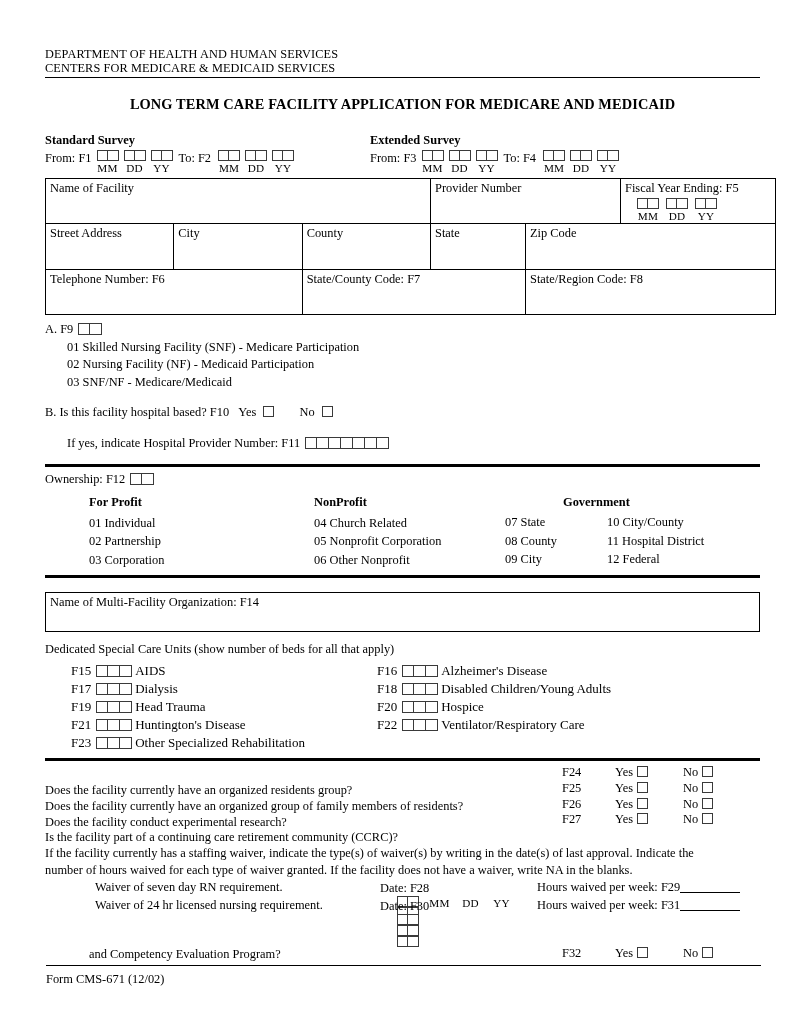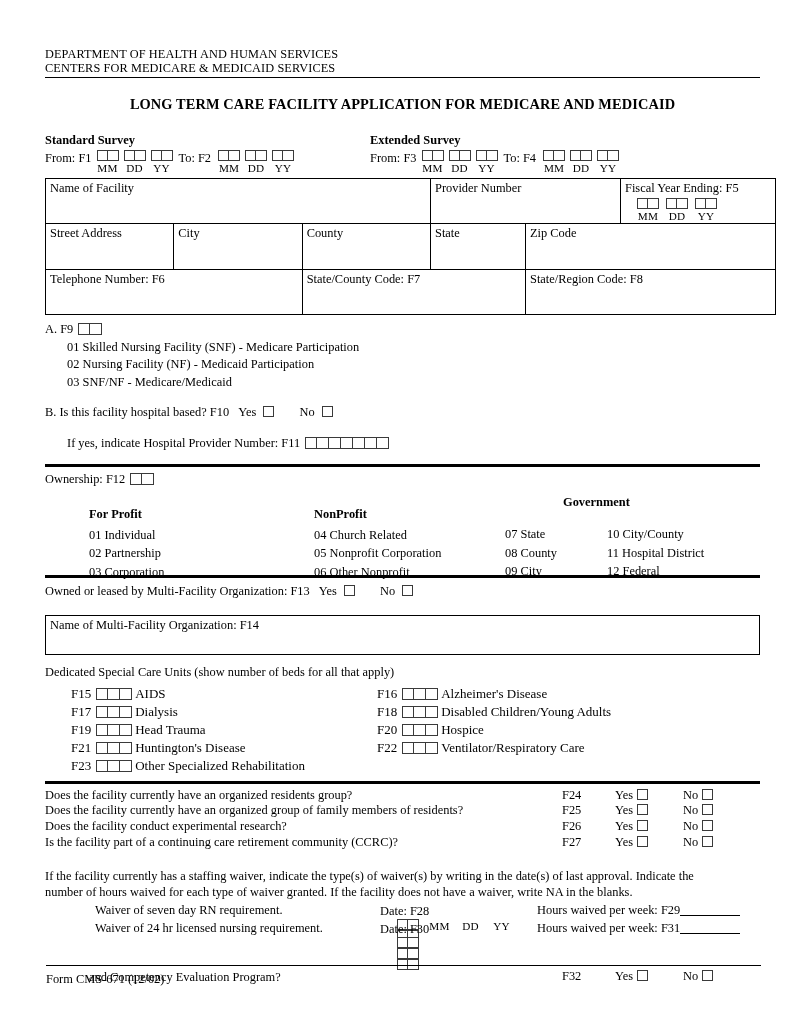--- a/index.html
+++ b/index.html
@@ -151,21 +151,21 @@
     margin-left: 4px;
   }
 
   
   .own-grid {
     position: relative;
     margin-top: 6px;
     height: 78px;
     font-size: 12.4px;
   }
-  .own-col { position: absolute; top: 0; margin-top: 12px; }
+  .own-col { position: absolute; top: 0; }
   .own-c1 { left: 44px; }
   .own-c2 { left: 269px; }
   .own-c3 { left: 460px; }
   .own-c4 { left: 562px; }
   .own-head {
     font-weight: bold;
     margin-bottom: 2px;
     white-space: nowrap;
   }
   .own-head-gov {
@@ -197,21 +197,21 @@
   .scu-code { display: inline-block; }
   .scu-boxes { display: inline-flex; vertical-align: -2px; margin: 0 3px 0 5px; }
   .scu-boxes .bx { width: 12px; height: 12px; }
 
   
   .q-row {
     position: relative;
     height: 15.8px;
     font-size: 12.4px;
   }
-  .q-text { position: absolute; left: 0; top: 0; white-space: nowrap; }
+  .q-text { position: absolute; left: 0; top: 18px; white-space: nowrap; }
   .q-code { position: absolute; left: 517px; top: 0; }
   .q-yes  { position: absolute; left: 570px; top: 0; }
   .q-no   { position: absolute; left: 638px; top: 0; }
 
   
   .para { font-size: 12.4px; line-height: 16.5px; }
   .w-row { position: relative; height: 18px; font-size: 12.4px; }
   .w-label { position: absolute; left: 50px; top: 0; white-space: nowrap; }
   .w-date  { position: absolute; left: 335px; top: 0; white-space: nowrap; display:flex; align-items:center;flex-direction:column;}
   .w-hours { position: absolute; left: 492px; top: 0; white-space: nowrap; }
@@ -486,29 +486,20 @@
       <div class="own-col own-c4" style="padding-top:19px;">
         <div class="own-item">10 City/County</div>
         <div class="own-item">11 Hospital District</div>
         <div class="own-item">12 Federal</div>
       </div>
     </div>
   </div>
 
   <div class="rule-thick" style="margin-top:3px;"></div>
 
-  <div class="sec" style="margin-top:5px;">
-    <div>
-      <span>Owned or leased by Multi-Facility Organization: F13</span>
-      <span style="margin-left:6px;">Yes</span>
-      <span class="ckbox"></span>
-      <span style="margin-left:22px;">No</span>
-      <span class="ckbox"></span>
-    </div>
-  </div>
 
   <div style="height:12px"></div>
   <div class="namebox">
     <span>Name of Multi-Facility Organization: F14</span>
   </div>
 
   <div class="sec" style="margin-top:9px;">
     <div>Dedicated Special Care Units (show number of beds for all that apply)</div>
 
     <div style="margin-top:3px;">

